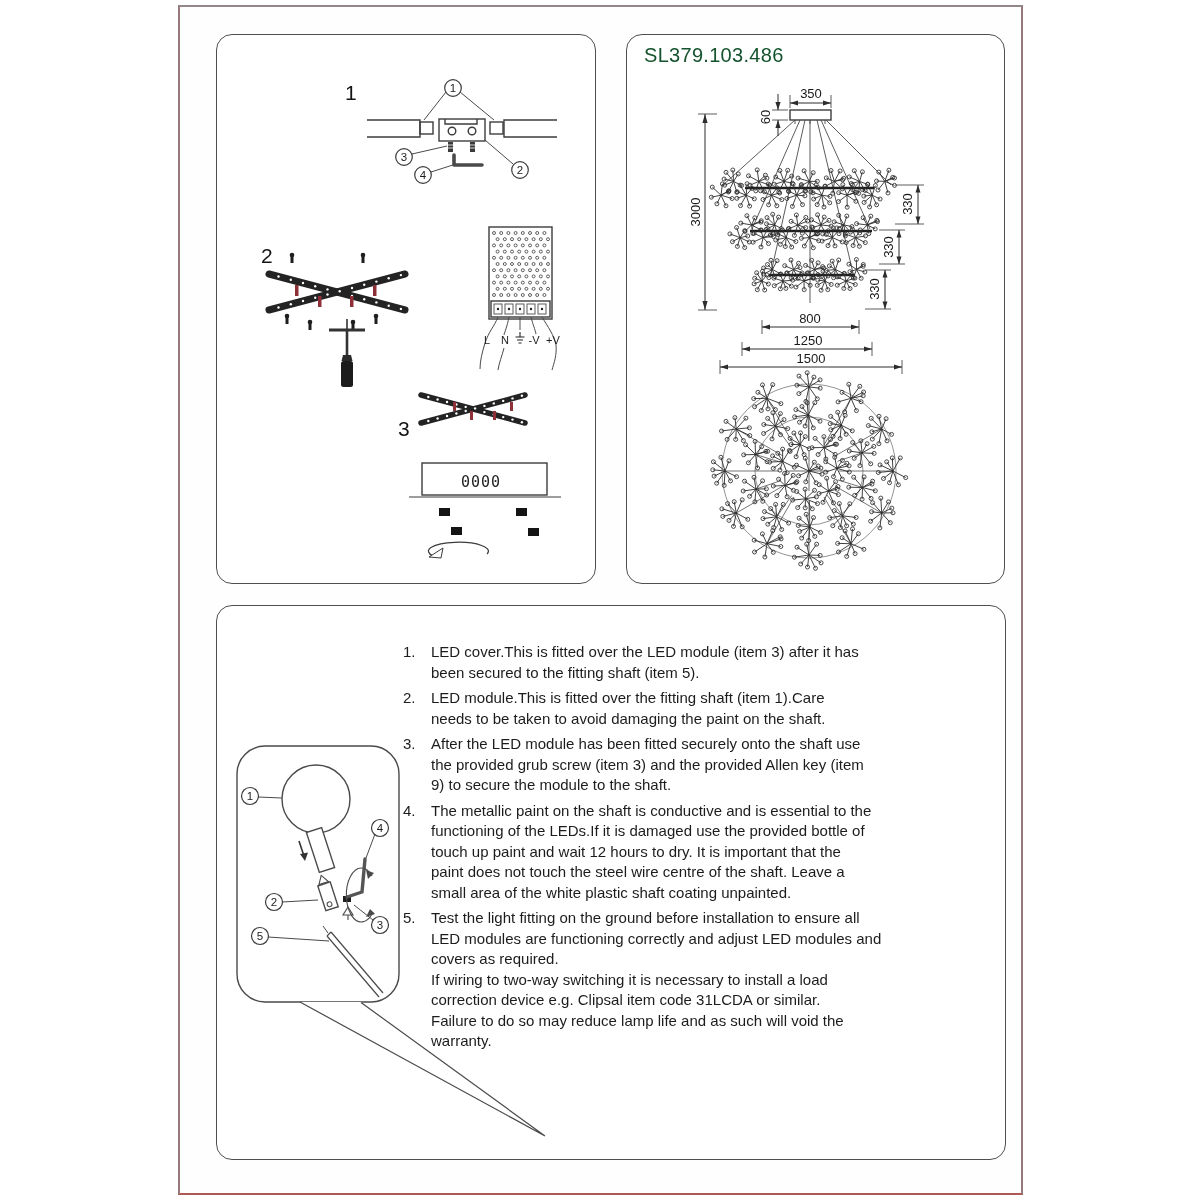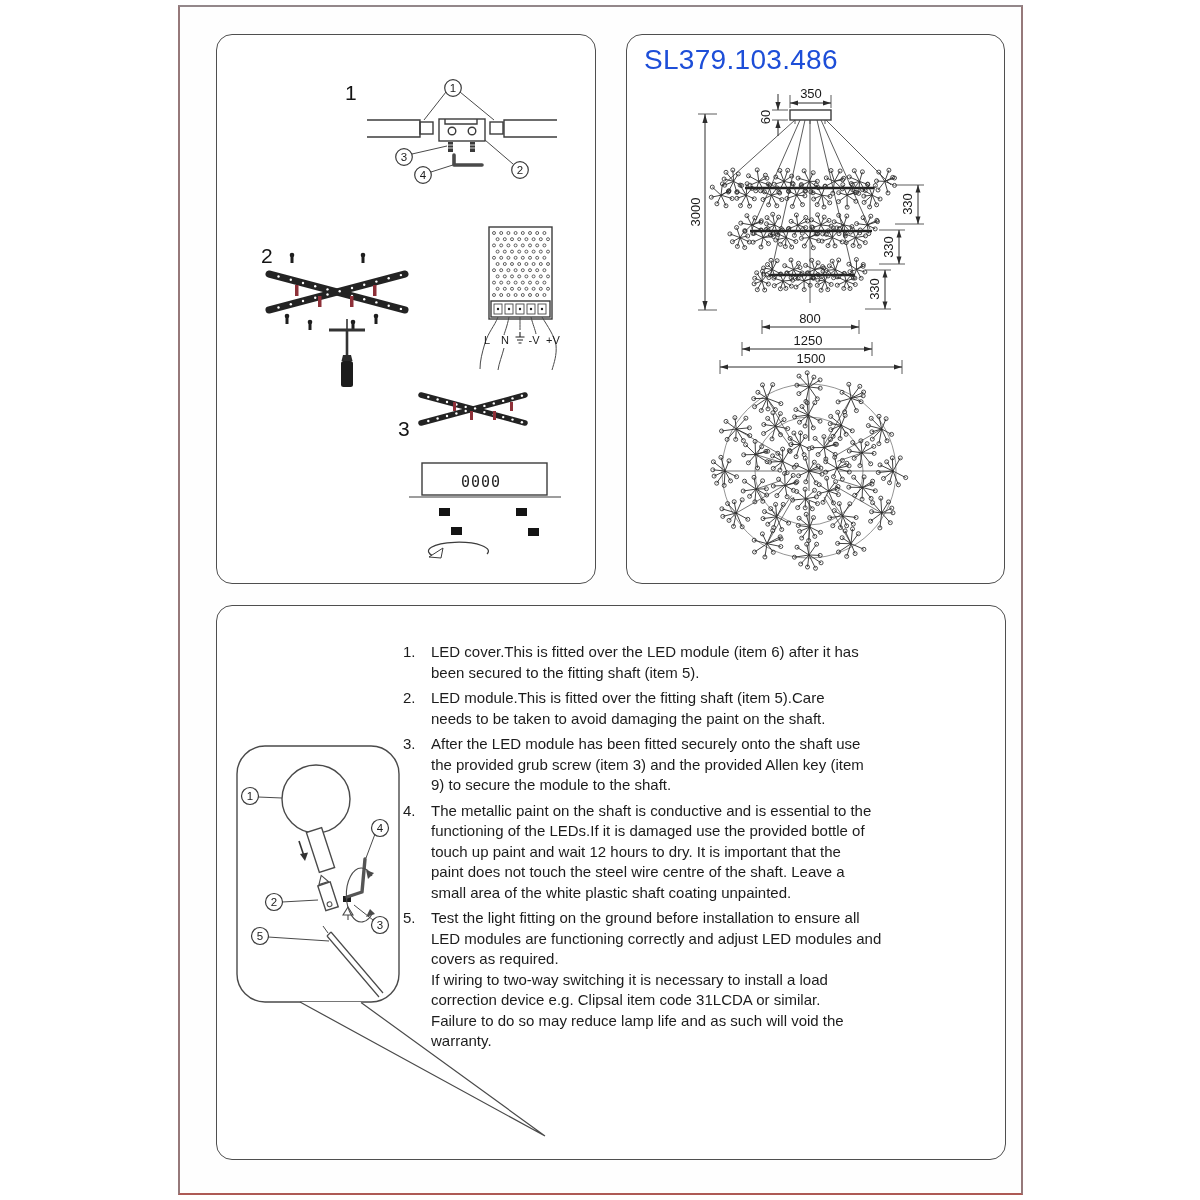--- a/index.html
+++ b/index.html
@@ -15,21 +15,21 @@
   text.step{font-size:21px;fill:#141414;}
   text.co{font-size:11.5px;fill:#1d1d1d;text-anchor:middle;}
   text.dim{font-size:13px;fill:#191919;text-anchor:middle;}
   text.wl{font-size:11px;fill:#1d1d1d;text-anchor:middle;}
   text.slots{font-size:15px;fill:#222;text-anchor:middle;font-family:"DejaVu Sans Mono",monospace;letter-spacing:1px;}
   .cc{fill:#fff;stroke:#3a3a3a;stroke-width:1.2;}
   .ld{stroke:#4a4a4a;stroke-width:1;fill:none;}
   .ln{stroke:#3c3c3c;stroke-width:1.4;fill:none;}
   .thin{stroke:#4a4a4a;stroke-width:0.9;fill:none;}
   .arr{fill:#2c2c2c;stroke:none;}
-  #model-title{position:absolute;left:17px;top:9px;font-size:28px;letter-spacing:.3px;color:#1d4ed8;}
+  #model-title{position:absolute;left:17px;top:9px;font-size:20px;letter-spacing:.3px;color:#14532d;}
   .instructions{position:absolute;left:186px;top:36px;width:525px;}
   .inst-item{display:flex;margin-bottom:5px;font-size:15px;line-height:20.5px;color:#1c1c1c;}
   .inst-num{width:28px;flex:none;}
   .inst-text{white-space:pre-line;flex:1;}
 </style>
 </head>
 <body>
 
 <div id="canvas">
  <div class="page">
@@ -1526,26 +1526,26 @@
             <line x1="182" y1="436" x2="193.9" y2="433.1" stroke="#2c2c2c" stroke-width="0.9"></line>
             <circle cx="193.9" cy="433.1" r="2" fill="none" stroke="#2c2c2c" stroke-width="0.85"></circle>
           </g>
    </svg>
   </div>
 
   <div class="panel" id="panel-c">
    <div class="instructions">
      <div class="inst-item">
        <span class="inst-num">1.</span>
-       <span class="inst-text">LED cover.This is fitted over the LED module (item 6) after it has
+       <span class="inst-text">LED cover.This is fitted over the LED module (item 3) after it has
 been secured to the fitting shaft (item 5).</span>
      </div>
      <div class="inst-item">
        <span class="inst-num">2.</span>
-       <span class="inst-text">LED module.This is fitted over the fitting shaft (item 5).Care
+       <span class="inst-text">LED module.This is fitted over the fitting shaft (item 1).Care
 needs to be taken to avoid damaging the paint on the shaft.</span>
      </div>
      <div class="inst-item">
        <span class="inst-num">3.</span>
        <span class="inst-text">After the LED module has been fitted securely onto the shaft use
 the provided grub screw (item 3) and the provided Allen key (item
 9) to secure the module to the shaft.</span>
      </div>
      <div class="inst-item">
        <span class="inst-num">4.</span>

